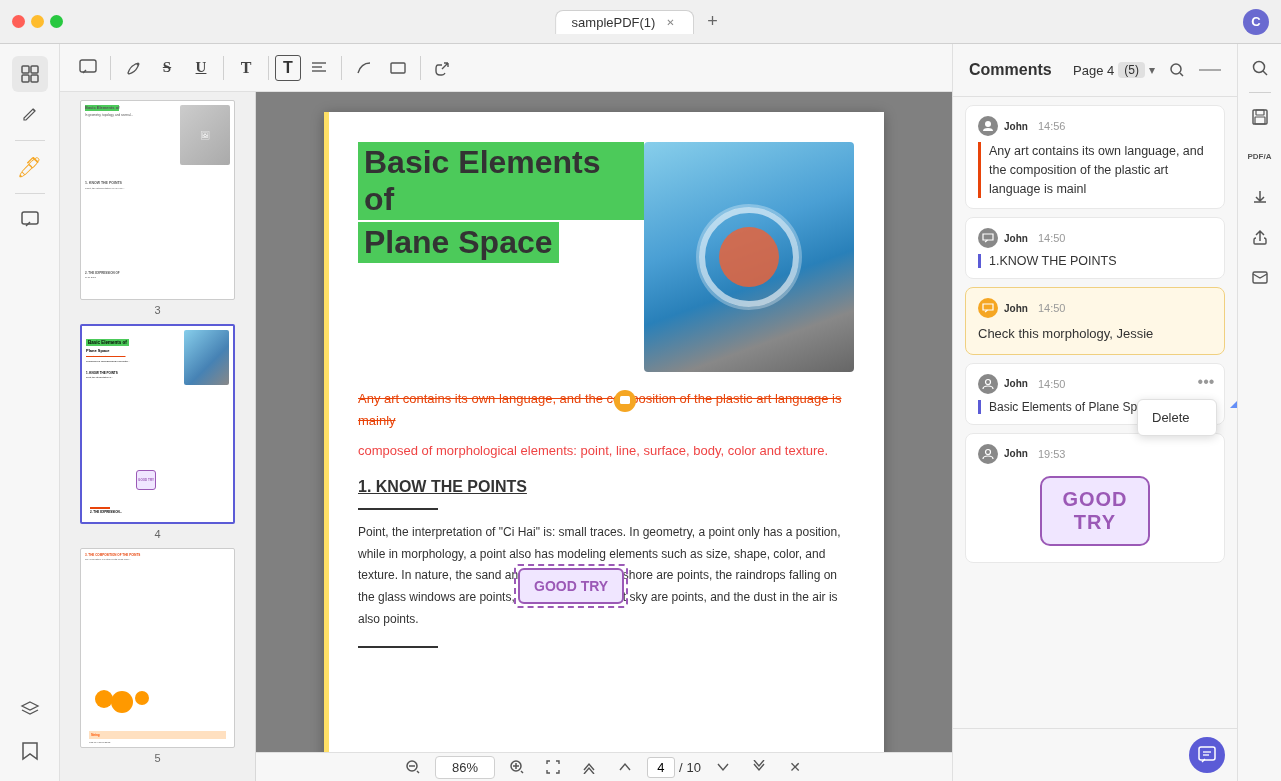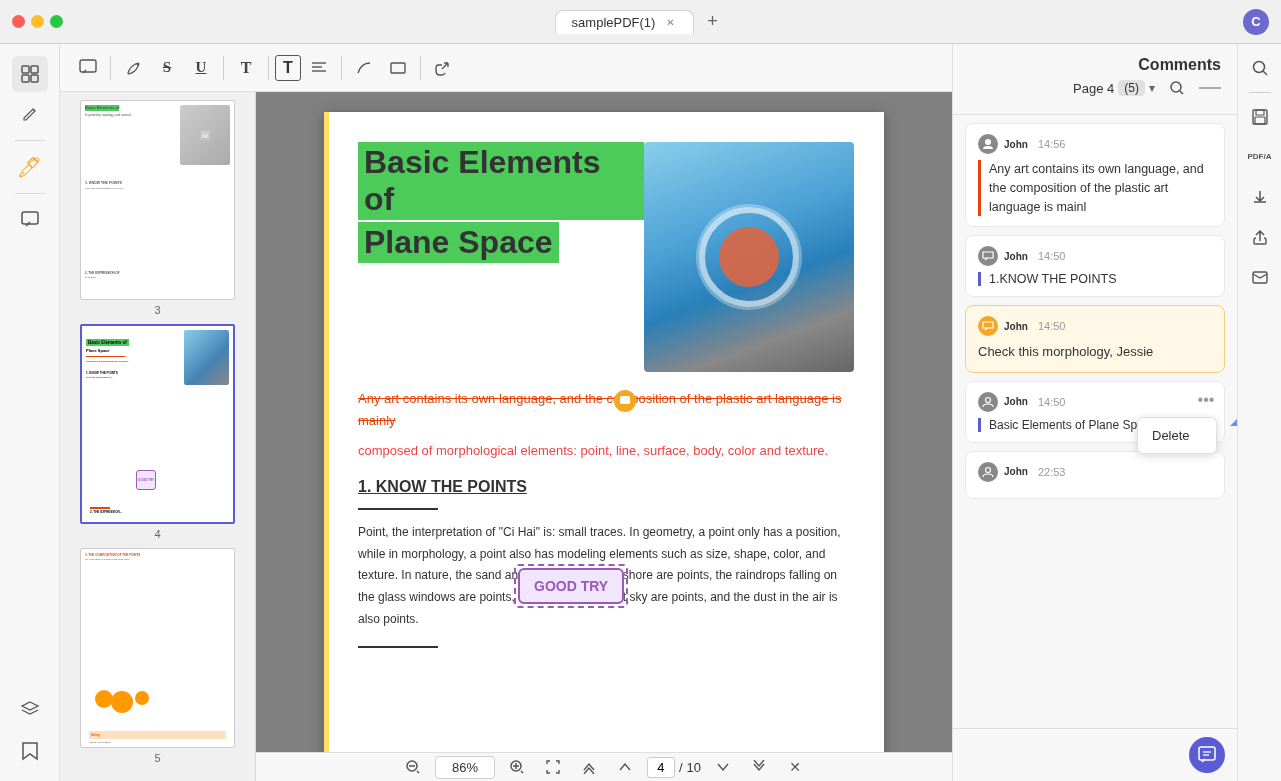--- a/index.html
+++ b/index.html
@@ -51,21 +51,21 @@
     .thumb-img { width: 155px; height: 200px; background: #fff; border: 1px solid #ccc; border-radius: 2px; overflow: hidden; position: relative; display: flex; align-items: center; justify-content: center; }
     .thumb-img.selected { border: 2px solid #5b5bd6; }
     .thumb-num { font-size: 11px; color: #666; }
 
     
     .page-viewer { flex: 1; background: #808080; overflow: auto; display: flex; flex-direction: column; align-items: center; position: relative; }
     .page-content { background: white; width: 560px; min-height: 700px; margin: 20px auto; padding: 30px; position: relative; box-shadow: 0 2px 12px rgba(0,0,0,0.3); }
 
     
     .comments-panel { width: 285px; background: #f7f7f7; border-left: 1px solid #e0e0e0; display: flex; flex-direction: column; overflow: hidden; }
-    .comments-header { padding: 12px 16px; display: flex; align-items: flex-end; justify-content: space-between; border-bottom: 1px solid #e0e0e0; flex-direction: column; }
+    .comments-header { padding: 12px 16px; display: flex; align-items: center; justify-content: space-between; border-bottom: 1px solid #e0e0e0; }
     .comments-title { font-size: 16px; font-weight: 600; color: #333; }
     .comments-header-right { display: flex; align-items: center; gap: 8px; }
     .page-info { font-size: 13px; color: #333; display: flex; align-items: center; gap: 4px; }
     .page-count { background: #e0e0e0; padding: 1px 6px; border-radius: 4px; font-size: 12px; }
     .search-icon-btn { width: 28px; height: 28px; display: flex; align-items: center; justify-content: center; cursor: pointer; }
     .comments-list { flex: 1; overflow-y: auto; padding: 8px 12px; display: flex; flex-direction: column; gap: 8px; }
     .comment-item { background: white; border-radius: 8px; padding: 10px 12px; border: 1px solid #e8e8e8; position: relative; }
     .comment-item.highlighted { background: #fff8e6; border: 1px solid #f0d080; }
     .comment-header { display: flex; align-items: center; gap: 6px; margin-bottom: 6px; }
     .comment-avatar { width: 20px; height: 20px; border-radius: 50%; background: #aaa; display: flex; align-items: center; justify-content: center; font-size: 10px; color: white; }
@@ -467,21 +467,26 @@
 
       <div class="comment-item">
         <div class="comment-header">
           <div class="comment-avatar" style="background:#888;">
             <svg width="14" height="14" viewBox="0 0 14 14" fill="none" stroke="white" stroke-width="1.2">
                 <circle cx="7" cy="5" r="2.5"></circle>
                 <path d="M2 12 Q2 9 7 9 Q12 9 12 12"></path>
               </svg>
           </div>
           <span class="comment-name">John</span>
-          <span class="comment-time">22:53</span>
+          <span class="comment-time">19:53</span>
+        </div>
+        <div style="display:flex; justify-content:center; align-items:center; margin-top:6px; padding:6px;">
+          <div style="background:#f0e6ff; border:2.5px solid #9b59b6; border-radius:10px; padding:10px 20px; font-family:'Arial Black',sans-serif; font-size:20px; font-weight:900; color:#9b59b6; text-align:center; letter-spacing:1px;">
+            GOOD<br>TRY
+          </div>
         </div>
       </div>
 
     </div>
 
     <div style="padding:8px 12px; border-top:1px solid #e0e0e0; display:flex; justify-content:flex-end;">
       <div style="width:36px; height:36px; background:#5b5bd6; border-radius:50%; display:flex; align-items:center; justify-content:center; cursor:pointer; color:white; font-size:18px;">
         <svg width="18" height="18" viewBox="0 0 18 18" fill="none">
             <rect x="1" y="1" width="16" height="13" rx="2" fill="none" stroke="white" stroke-width="1.5"></rect>
             <path d="M4 16 L7 13" stroke="white" stroke-width="1.5"></path>

